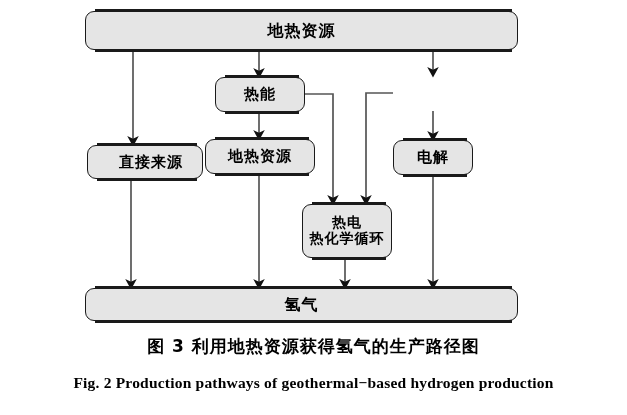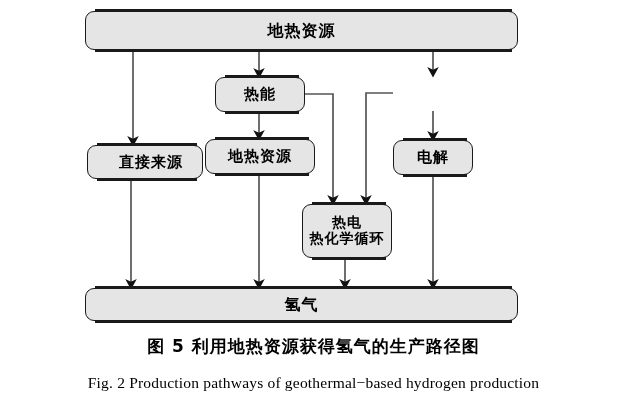--- a/index.html
+++ b/index.html
@@ -49,20 +49,21 @@
 
   .wide{font-size:16px;}
   .mid{font-size:15px;}
   .two-line{font-size:14px;}
 
   .caption{
     position:absolute;
     left:0;width:627px;
     text-align:center;
     color:#000;
+    font-weight:bold;
   }
   #caption-cn{
     top:335px;
     font-size:17px;
     font-weight:bold;
     font-family:"DejaVu Sans","Liberation Sans",sans-serif;
     letter-spacing:1px;
   }
   #caption-en{
     top:374px;
@@ -131,16 +132,16 @@
 
   <div class="node two-line" style="left: 302px; top: 204px; width: 90px; height: 54px;">
     <span class="lbl">热电
 热化学循环</span>
   </div>
 
   <div class="node wide" style="left: 85px; top: 288px; width: 433px; height: 33px;">
     <span class="lbl">氢气</span>
   </div>
 
-  <div class="caption" id="caption-cn">图 5   利用地热资源获得氢气的生产路径图</div>
+  <div class="caption" id="caption-cn">图 3   利用地热资源获得氢气的生产路径图</div>
   <div class="caption" id="caption-en">Fig. 2   Production pathways of geothermal−based hydrogen production</div>
 
 </div>
 
 </body></html>

